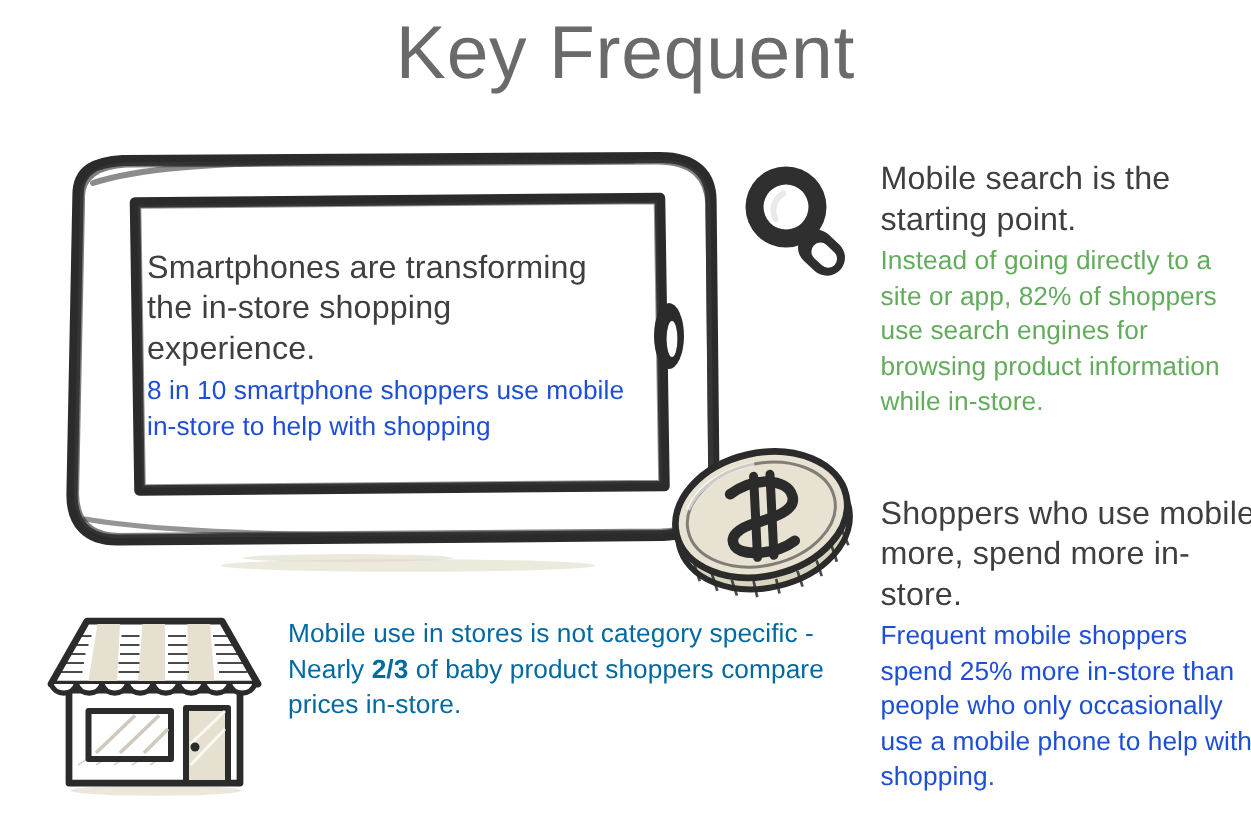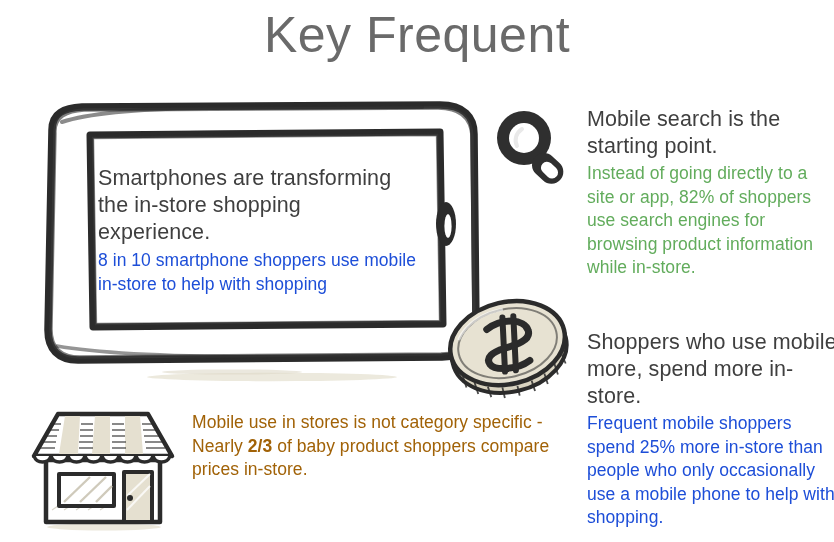--- a/index.html
+++ b/index.html
@@ -42,21 +42,21 @@
     letter-spacing: 0.1px;
   }
   .subtext {
     font-size: 17.5px;
     font-weight: 400;
     line-height: 23.5px;
     letter-spacing: 0.05px;
   }
   .blue   { color: #1d4ed8; }
   .green  { color: #62ac5c; }
-  .pink   { color: #a16207; }
+  .pink   { color: #0369a1; }
   .subtext b { font-weight: 700; }
 
   
   #tablet-illustration {
     position: absolute;
     left: 22px;
     top: 96px;
     width: 470px;
     height: 298px;
   }

